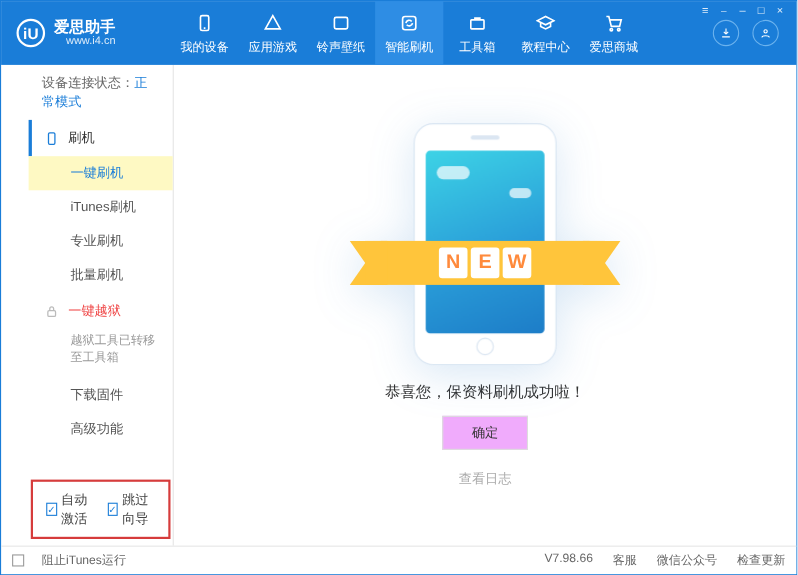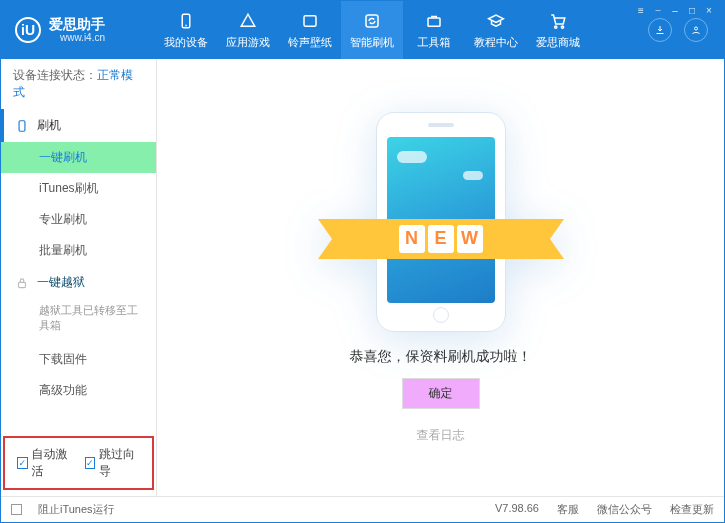--- a/index.html
+++ b/index.html
@@ -15,29 +15,29 @@
 .nav-item { width: 62px; display: flex; flex-direction: column; align-items: center; justify-content: center; gap: 4px; font-size: 11px; cursor: pointer; }
 .nav-item.active { background: #2e8de4; }
 .nav-icon { width: 20px; height: 20px; display: flex; align-items: center; justify-content: center; }
 .nav-icon svg { width: 18px; height: 18px; }
 .win-controls { position: absolute; top: 3px; right: 8px; display: flex; gap: 3px; }
 .win-btn { width: 14px; height: 12px; display: flex; align-items: center; justify-content: center; font-size: 10px; cursor: pointer; opacity: .85; }
 .header-right { display: flex; gap: 12px; margin-left: auto; margin-right: 6px; }
 .circ-btn { width: 24px; height: 24px; border: 1.5px solid #6cb3ee; border-radius: 50%; display: flex; align-items: center; justify-content: center; cursor: pointer; }
 .circ-btn svg { width: 12px; height: 12px; }
 .body { flex: 1; display: flex; min-height: 0; }
-.sidebar { width: 156px; border-right: 1px solid #e5e5e5; display: flex; flex-direction: column; font-size: 12px; background: #fff; }
+.sidebar { width: 132px; border-right: 1px solid #e5e5e5; display: flex; flex-direction: column; font-size: 12px; background: #fff; margin-left: 25px; }
 .conn-line { padding: 8px 12px; color: #666; }
 .conn-status { color: #1a7dd8; }
 .side-section { display: flex; align-items: center; gap: 8px; padding: 8px 14px; color: #333; cursor: pointer; }
 .side-section svg { width: 14px; height: 14px; }
 .sec-flash { border-left: 3px solid #1a7dd8; padding-left: 11px; }
 .side-sub { padding: 7px 10px 7px 38px; color: #555; cursor: pointer; }
-.side-sub.active { background: #86efac; color: #1a7dd8; }
-.side-section.locked { color: #0c4a6e; }
+.side-sub.active { background: #fef9c3; color: #1a7dd8; }
+.side-section.locked { color: #ef4444; }
 .jb-note { padding: 4px 10px 10px 38px; color: #999; font-size: 11px; line-height: 1.4; }
 .bottom-area { margin-top: auto; }
 .chk-row { display: flex; gap: 12px; padding: 8px 12px; border: 2px solid #d63c3c; margin: 0 2px 6px; }
 .chk { display: flex; align-items: center; gap: 4px; color: #444; cursor: pointer; }
 .chk-box { width: 12px; height: 12px; border: 1px solid #1a7dd8; display: flex; align-items: center; justify-content: center; color: #1a7dd8; font-size: 9px; line-height: 1; }
 .footer { height: 26px; border-top: 1px solid #e5e5e5; display: flex; align-items: center; padding: 0 10px; color: #666; font-size: 11px; }
 .footer .right-gap { margin-left: auto; display: flex; gap: 18px; }
 .main { flex: 1; position: relative; display: flex; flex-direction: column; align-items: center; justify-content: center; }
 .phone { width: 130px; height: 220px; border-radius: 18px; background: #fff; border: 1px solid #d8e5f2; position: relative; margin-bottom: 16px; filter: drop-shadow(0 8px 20px rgba(40,120,200,.18)); }
 .phone:before { content:""; position:absolute; top:10px; left:50%; transform:translateX(-50%); width:26px; height:4px; border-radius:3px; background:#dbe6f2; }

